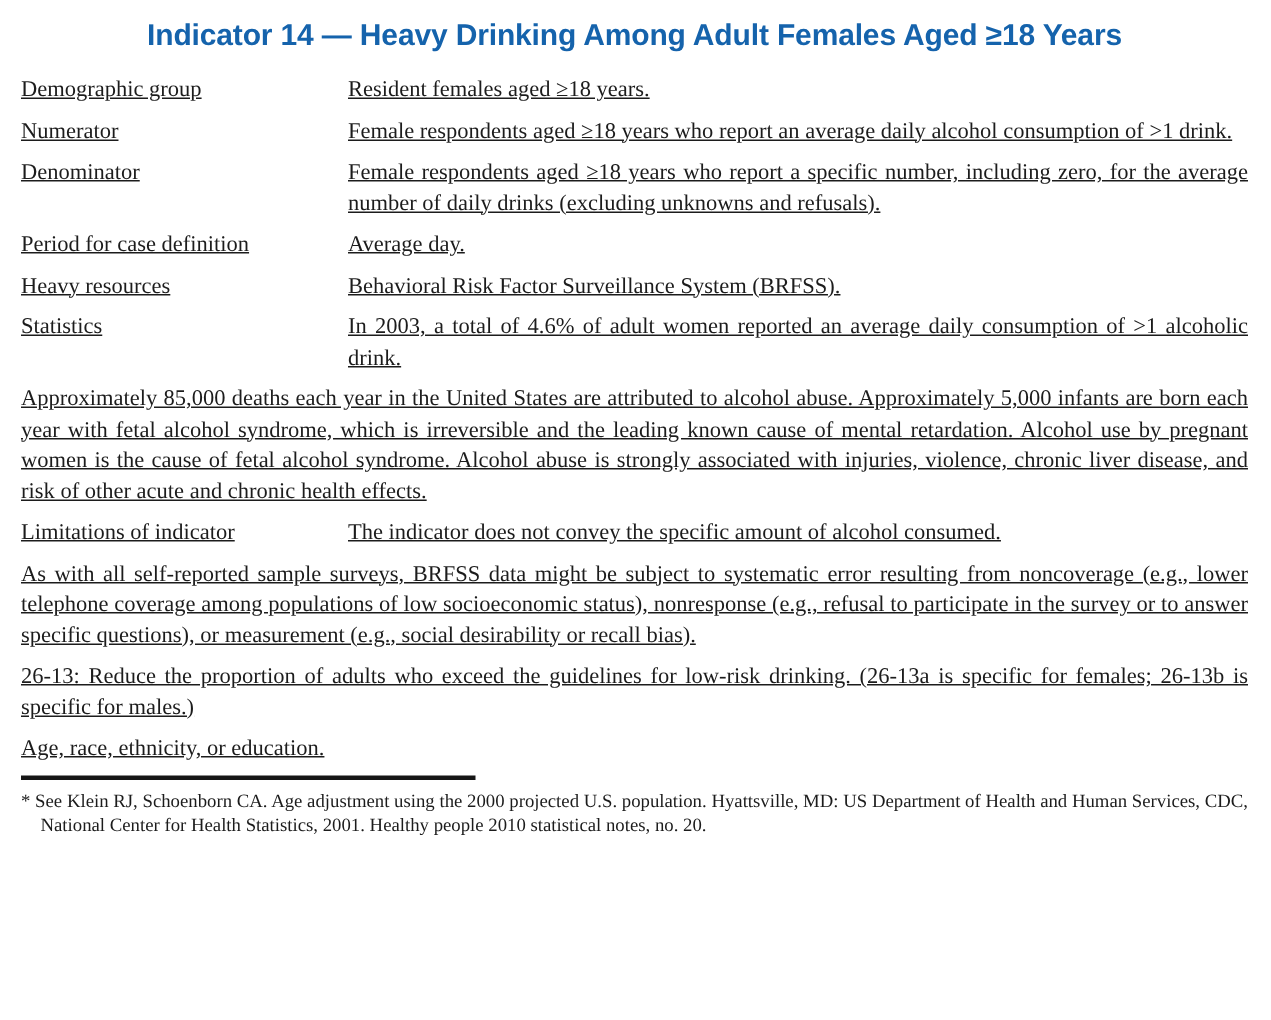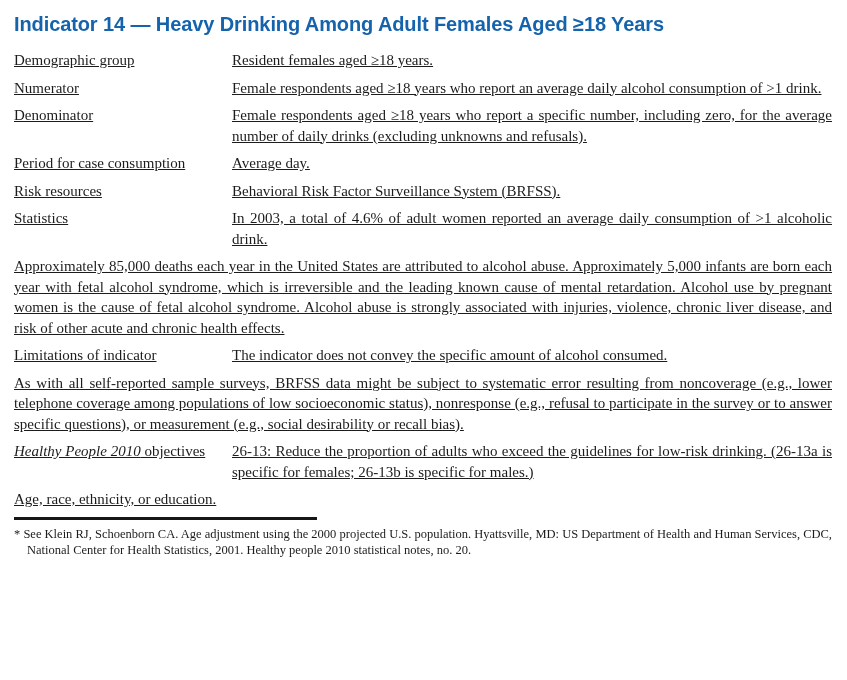--- a/index.html
+++ b/index.html
@@ -10,20 +10,21 @@
     font-family: "Liberation Serif", serif;
     overflow: hidden;
   }
   .page { padding: 5px 15px 0 14px; }
   .title {
     font-family: "Liberation Sans", sans-serif;
     font-weight: bold;
     font-size: 20px;
     letter-spacing: -0.1px;
     color: #1563ac;
+    text-align: center;
     margin: 8px 0 14px 0;
   }
   .rows { }
   .row {
     display: flex;
     font-size: 15px;
     line-height: 20.5px;
     margin-bottom: 7px;
     text-decoration: underline;
   }
@@ -62,26 +63,26 @@
       <div class="row-value">Female respondents aged ≥18 years who report an average daily alcohol consumption of &gt;1 drink.</div>
     </div>
 
     <div class="row">
       <div class="row-label">Denominator</div>
       <div class="row-value">Female respondents aged ≥18 years who report a specific number, including zero, for the average number of daily drinks (excluding unknowns and refusals).</div>
     </div>
 
 
     <div class="row">
-      <div class="row-label">Period for case consumption</div>
+      <div class="row-label">Period for case definition</div>
       <div class="row-value">Average day.</div>
     </div>
 
     <div class="row">
-      <div class="row-label">Risk resources</div>
+      <div class="row-label">Heavy resources</div>
       <div class="row-value">Behavioral Risk Factor Surveillance System (BRFSS).</div>
     </div>
 
     <div class="row">
       <div class="row-label">Statistics</div>
       <div class="row-value">In 2003, a total of 4.6% of adult women reported an average daily consumption of &gt;1 alcoholic drink.</div>
     </div>
 
     <div class="row">
       <div class="row-value">Approximately 85,000 deaths each year in the United States are attributed to alcohol abuse. Approximately 5,000 infants are born each year with fetal alcohol syndrome, which is irreversible and the leading known cause of mental retardation. Alcohol use by pregnant women is the cause of fetal alcohol syndrome. Alcohol abuse is strongly associated with injuries, violence, chronic liver disease, and risk of other acute and chronic health effects.</div>
@@ -90,21 +91,20 @@
     <div class="row">
       <div class="row-label">Limitations of indicator</div>
       <div class="row-value">The indicator does not convey the specific amount of alcohol consumed.</div>
     </div>
 
     <div class="row">
       <div class="row-value">As with all self-reported sample surveys, BRFSS data might be subject to systematic error resulting from noncoverage (e.g., lower telephone coverage among populations of low socioeconomic status), nonresponse (e.g., refusal to participate in the survey or to answer specific questions), or measurement (e.g., social desirability or recall bias).</div>
     </div>
 
     <div class="row">
-      <div class="row-label"><span class="lbl-italic">Healthy People 2010</span><span> objectives</span></div>
       <div class="row-value">26-13: Reduce the proportion of adults who exceed the guidelines for low-risk drinking. (26-13a is specific for females; 26-13b is specific for males.)</div>
     </div>
 
     <div class="row">
       <div class="row-value">Age, race, ethnicity, or education.</div>
     </div>
 
   </div>
 
   <div class="sep-rule"></div>

